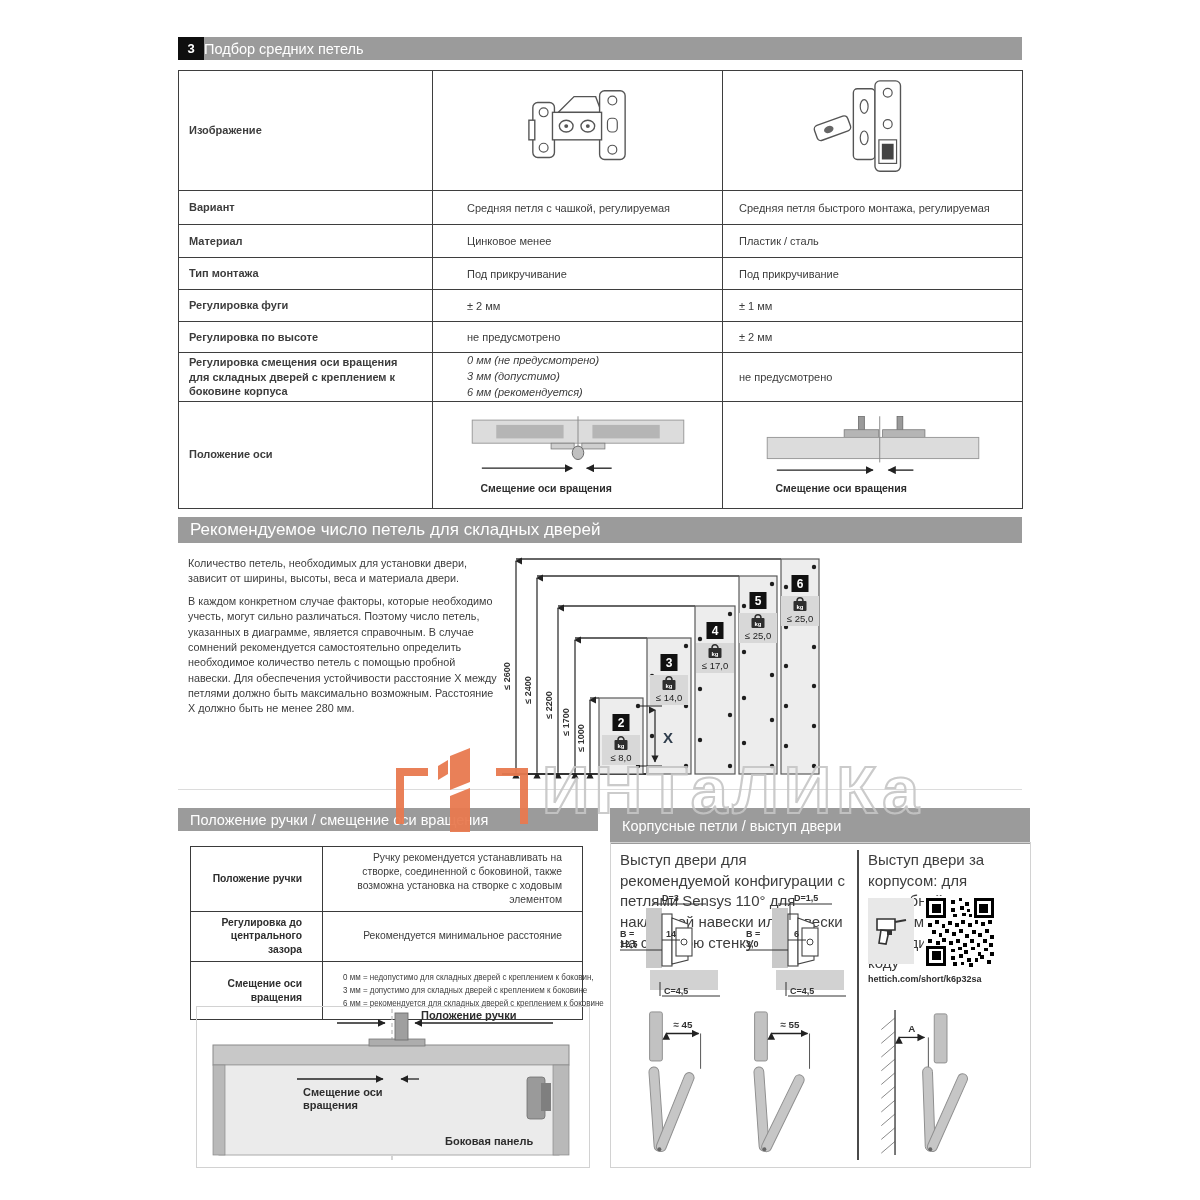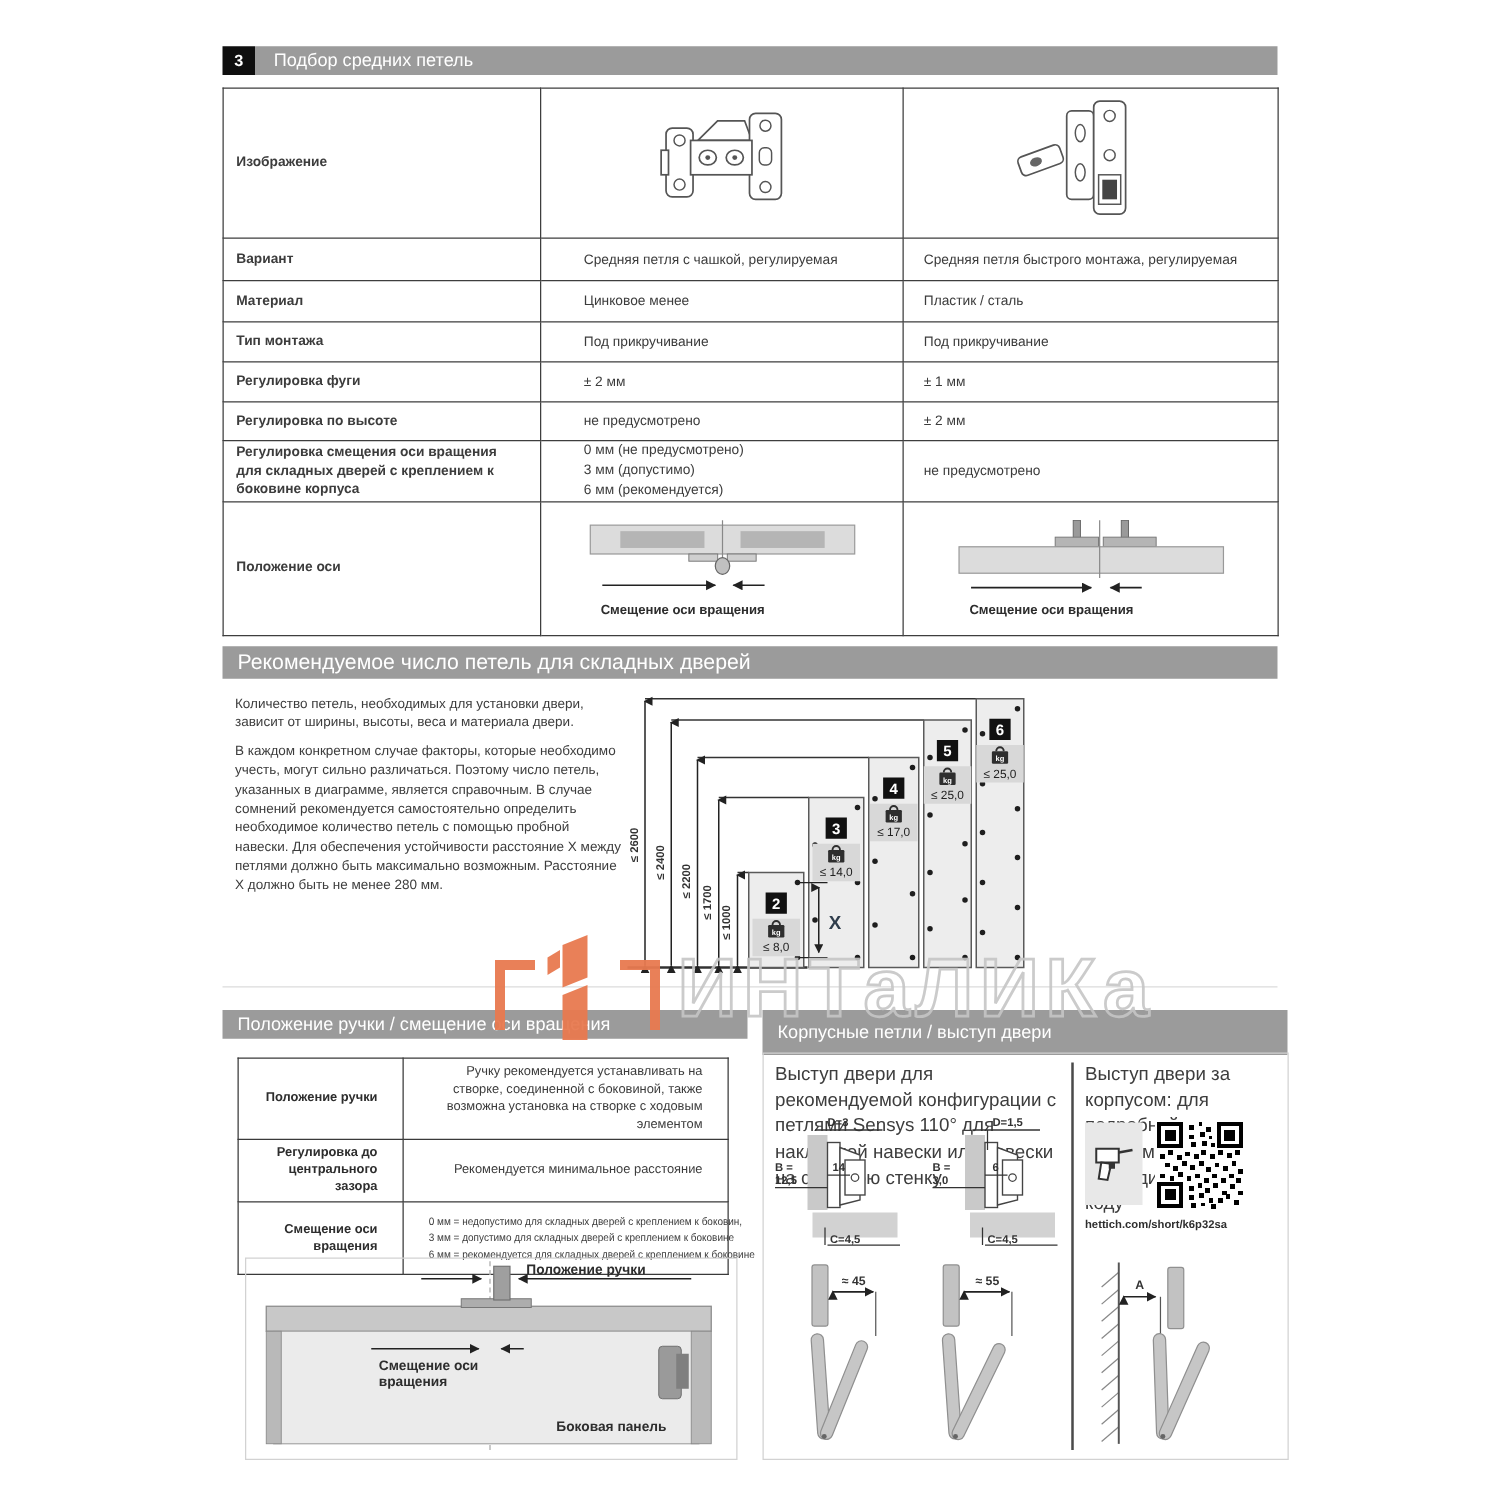--- a/index.html
+++ b/index.html
@@ -12,21 +12,21 @@
           display:flex;align-items:center;justify-content:center;}
   .bar{background:#9b9b9b;color:#fff;display:flex;align-items:center;}
   .bar.big{font-size:17px;}
   .bar.small{font-size:14.5px;}
   
   table.t1{border-collapse:collapse;table-layout:fixed;}
   table.t1 td{border:1.6px solid #3e3e3e;font-size:11px;color:#3c3c3c;vertical-align:middle;padding:0;}
   td.lbl{font-weight:bold;color:#2d2d2d;padding-left:10px !important;line-height:1.35;margin-top:18px;}
   td.v1{padding-left:34px !important;}
   td.v2{padding-left:16px !important;}
-  .vlines div{line-height:1.45;}
+  .vlines div{line-height:1.45;font-style:italic;}
   .figcell{text-align:center;}
   .figcap{font-weight:bold;font-size:10.5px;color:#2d2d2d;text-align:left;margin-top:2px;}
   
   .para{font-size:10.8px;line-height:1.42;color:#3d3d3d;}
   
   table.t2{border-collapse:collapse;table-layout:fixed;}
   table.t2 td{border:1.6px solid #3a3a3a;font-size:10.3px;color:#3c3c3c;vertical-align:middle;
               padding:4px 20px;line-height:1.35;text-align:right;}
   table.t2 td.lbl2{font-weight:bold;color:#2d2d2d;}
   .fit{white-space:nowrap;font-size:8.6px;transform:scaleX(.93);transform-origin:0 50%;line-height:1.55;}
@@ -42,21 +42,21 @@
   .dimtxt{font-size:9px;font-weight:bold;fill:#333;}
   .svgcap{font-weight:bold;fill:#2d2d2d;}
 </style>
 </head>
 <body>
 
 <div id="page">
 
   <div class="abs headrow" style="left:178px;top:37px;width:844px;height:23px;">
     <div class="numbox">3</div>
-    <div class="bar small" style="flex:1;padding-left:15px;">Подбор средних петель</div>
+    <div class="bar small" style="flex:1;padding-left:0;">Подбор средних петель</div>
   </div>
 
   <table class="t1 abs" style="left:178px;top:70px;width:844px;">
     <colgroup>
         <col style="width:254px">
         <col style="width:290px">
         <col style="width:300px">
       </colgroup>
     <tbody>
         <tr style="height:120px">

